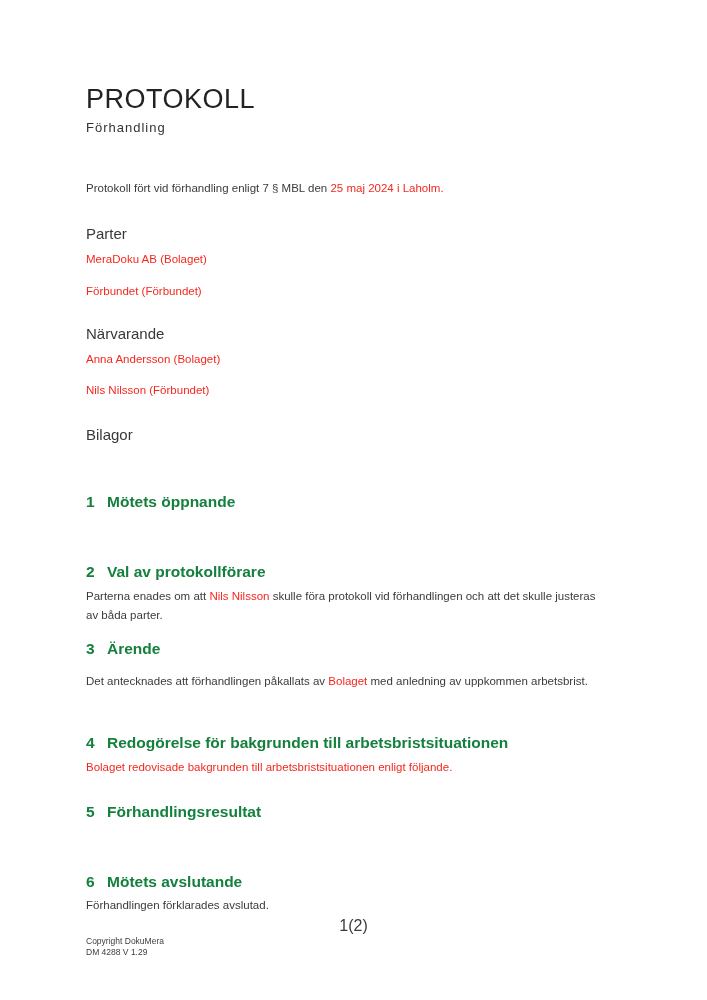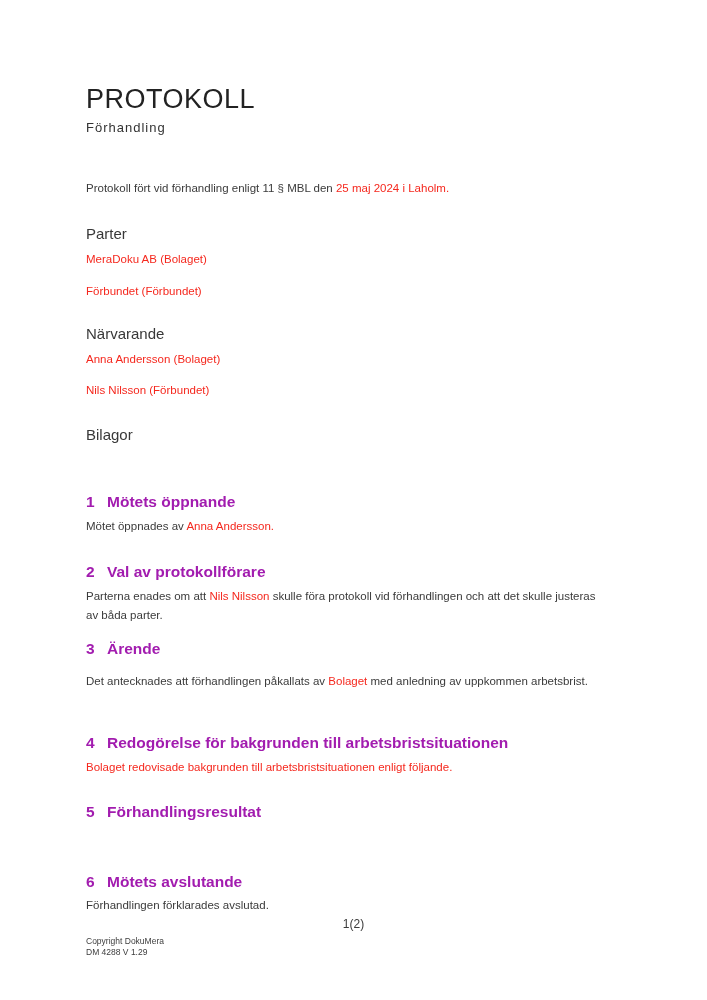--- a/index.html
+++ b/index.html
@@ -22,63 +22,62 @@
 
   .side-heading { font-size: 15px; color: #383838; }
   .h-parter     { top: 225px; }
   .p-parter-0   { top: 250px; }
   .p-parter-1   { top: 282px; }
   .h-narvarande { top: 325px; text-align: right; }
   .p-narv-0     { top: 350px; }
   .p-narv-1     { top: 381px; }
   .h-bilagor    { top: 426px; }
 
-  .sec-heading { font-size: 15.5px; color: #a21caf; }
+  .sec-heading { font-size: 15.5px; color: #15803d; }
   .sec-num     { display: inline-block; width: 21px; }
 
   .h-s1 { top: 493px; }  .b-s1 { top: 517px; }
   .h-s2 { top: 563px; }  .b-s2 { top: 587px; }
   .h-s3 { top: 640px; }  .b-s3 { top: 672px; }
   .h-s4 { top: 734px; }  .b-s4 { top: 758px; }
   .h-s5 { top: 803px; }  .b-s5 { top: 827px; }
   .h-s6 { top: 873px; }  .b-s6 { top: 896px; }
 
   .red { color: #f5281e; }
 
   .page-number {
     position: absolute; top: 917px; left: 0; width: 707px;
-    text-align: center; font-size: 12px; color: #3b3b3b; margin: 0;
+    text-align: center; font-size: 16px; color: #3b3b3b; margin: 0;
   }
   .footer {
     position: absolute; top: 936px; left: 86px;
     font-size: 8.5px; line-height: 10.5px; color: #3d3d3d; margin: 0;
   }
 </style>
 </head>
 <body>
 
 <div class="page">
 
   <h1 class="abs title">PROTOKOLL</h1>
   <div class="abs subtitle">Förhandling</div>
 
-  <p class="abs body-text intro"><span>Protokoll fört vid förhandling enligt 11 § MBL den </span><span class="red">25 maj 2024 i Laholm.</span><span></span></p>
+  <p class="abs body-text intro"><span>Protokoll fört vid förhandling enligt 7 § MBL den </span><span class="red">25 maj 2024 i Laholm.</span><span></span></p>
 
   <div class="abs side-heading h-parter">Parter</div>
   <p class="abs body-text red p-parter-0">MeraDoku AB (Bolaget)</p>
   <p class="abs body-text red p-parter-1">Förbundet (Förbundet)</p>
 
   <div class="abs side-heading h-narvarande">Närvarande</div>
   <p class="abs body-text red p-narv-0">Anna Andersson (Bolaget)</p>
   <p class="abs body-text red p-narv-1">Nils Nilsson (Förbundet)</p>
 
   <div class="abs side-heading h-bilagor">Bilagor</div>
 
   <h2 class="abs sec-heading h-s1"><span class="sec-num">1</span><span>Mötets öppnande</span></h2>
-  <p class="abs body-text b-s1"><span>Mötet öppnades av </span><span class="red">Anna Andersson.</span><span></span></p>
 
   <h2 class="abs sec-heading h-s2"><span class="sec-num">2</span><span>Val av protokollförare</span></h2>
   <p class="abs body-text b-s2"><span>Parterna enades om att </span><span class="red">Nils Nilsson</span><span> skulle föra protokoll vid förhandlingen och att det skulle justeras av båda parter.</span></p>
 
   <h2 class="abs sec-heading h-s3"><span class="sec-num">3</span><span>Ärende</span></h2>
   <p class="abs body-text b-s3"><span>Det antecknades att förhandlingen påkallats av </span><span class="red">Bolaget</span><span> med anledning av uppkommen arbetsbrist.</span></p>
 
   <h2 class="abs sec-heading h-s4"><span class="sec-num">4</span><span>Redogörelse för bakgrunden till arbetsbristsituationen</span></h2>
   <p class="abs body-text b-s4"><span></span><span class="red">Bolaget redovisade bakgrunden till arbetsbristsituationen enligt följande.</span><span></span></p>
 

